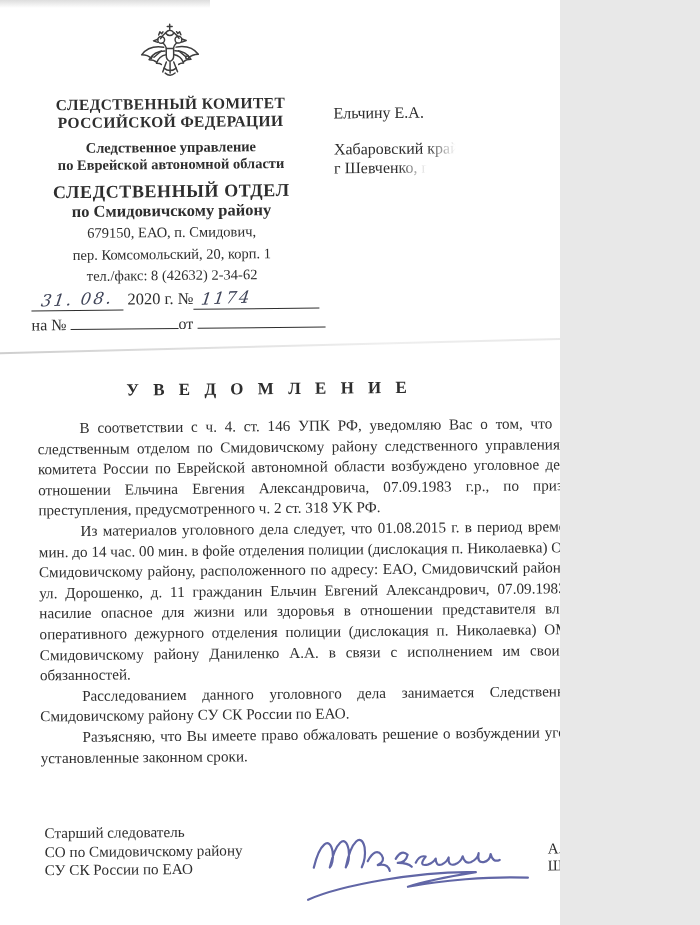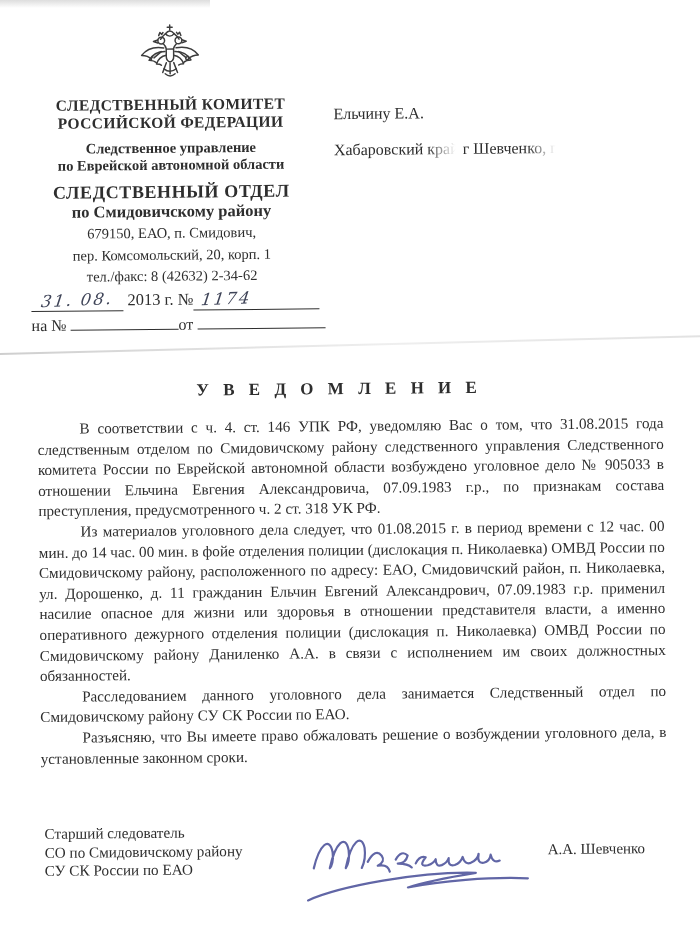--- a/index.html
+++ b/index.html
@@ -1,17 +1,17 @@
 <!DOCTYPE html>
 <html><head>
 <meta charset="utf-8">
 <style>
   html,body{margin:0;padding:0;background:#e8e8e8;}
   .page{
-    position:relative;width:700px;height:925px;background:#ffffff;
+    position:relative;width:560px;height:925px;background:#ffffff;
     overflow:hidden;font-family:"Liberation Serif","DejaVu Serif",serif;
     color:#2e2e2e;
   }
   .tilt{position:absolute;inset:0;transform:rotate(-0.55deg);transform-origin:50% 40%;}
   
   .smudge-top{position:absolute;top:0;left:575;width:210px;height:8px;
     background:linear-gradient(to bottom,rgba(120,120,120,.25),rgba(255,255,255,0));}
   .crease{position:absolute;top:344px;left:-12px;width:730px;height:2px;
     background:linear-gradient(to right,rgba(90,90,90,.30),rgba(140,140,140,.14) 55%,rgba(120,120,120,.22));
     transform:rotate(-0.9deg);}
@@ -88,21 +88,21 @@
       <div class="division" style="margin-top:0">по Еврейской автономной области</div>
       <div class="dept1">СЛЕДСТВЕННЫЙ ОТДЕЛ</div>
       <div class="dept2">по Смидовичскому району</div>
       <div class="addr">679150, ЕАО,  п. Смидович,</div>
       <div class="addr">пер. Комсомольский, 20, корп. 1</div>
       <div class="addr">тел./факс: 8 (42632) 2-34-62</div>
     </div>
 
     <div class="date-line">
       <span class="u1 date-slot"><span class="hand">31. 08.</span></span>
-      <span>2013 г.</span>
+      <span>2020 г.</span>
       <span>№</span><span class="u1 num-slot"><span class="hand">1174</span></span>
     </div>
     <div class="ref-line">
       <span>на №</span>
       <span class="ref-u" style="width:108px"></span><span>от</span>
       <span class="ref-u" style="width:128px"></span>
     </div>
 
     <div class="recipient">
       <div class="r1">Ельчину Е.А.</div>

